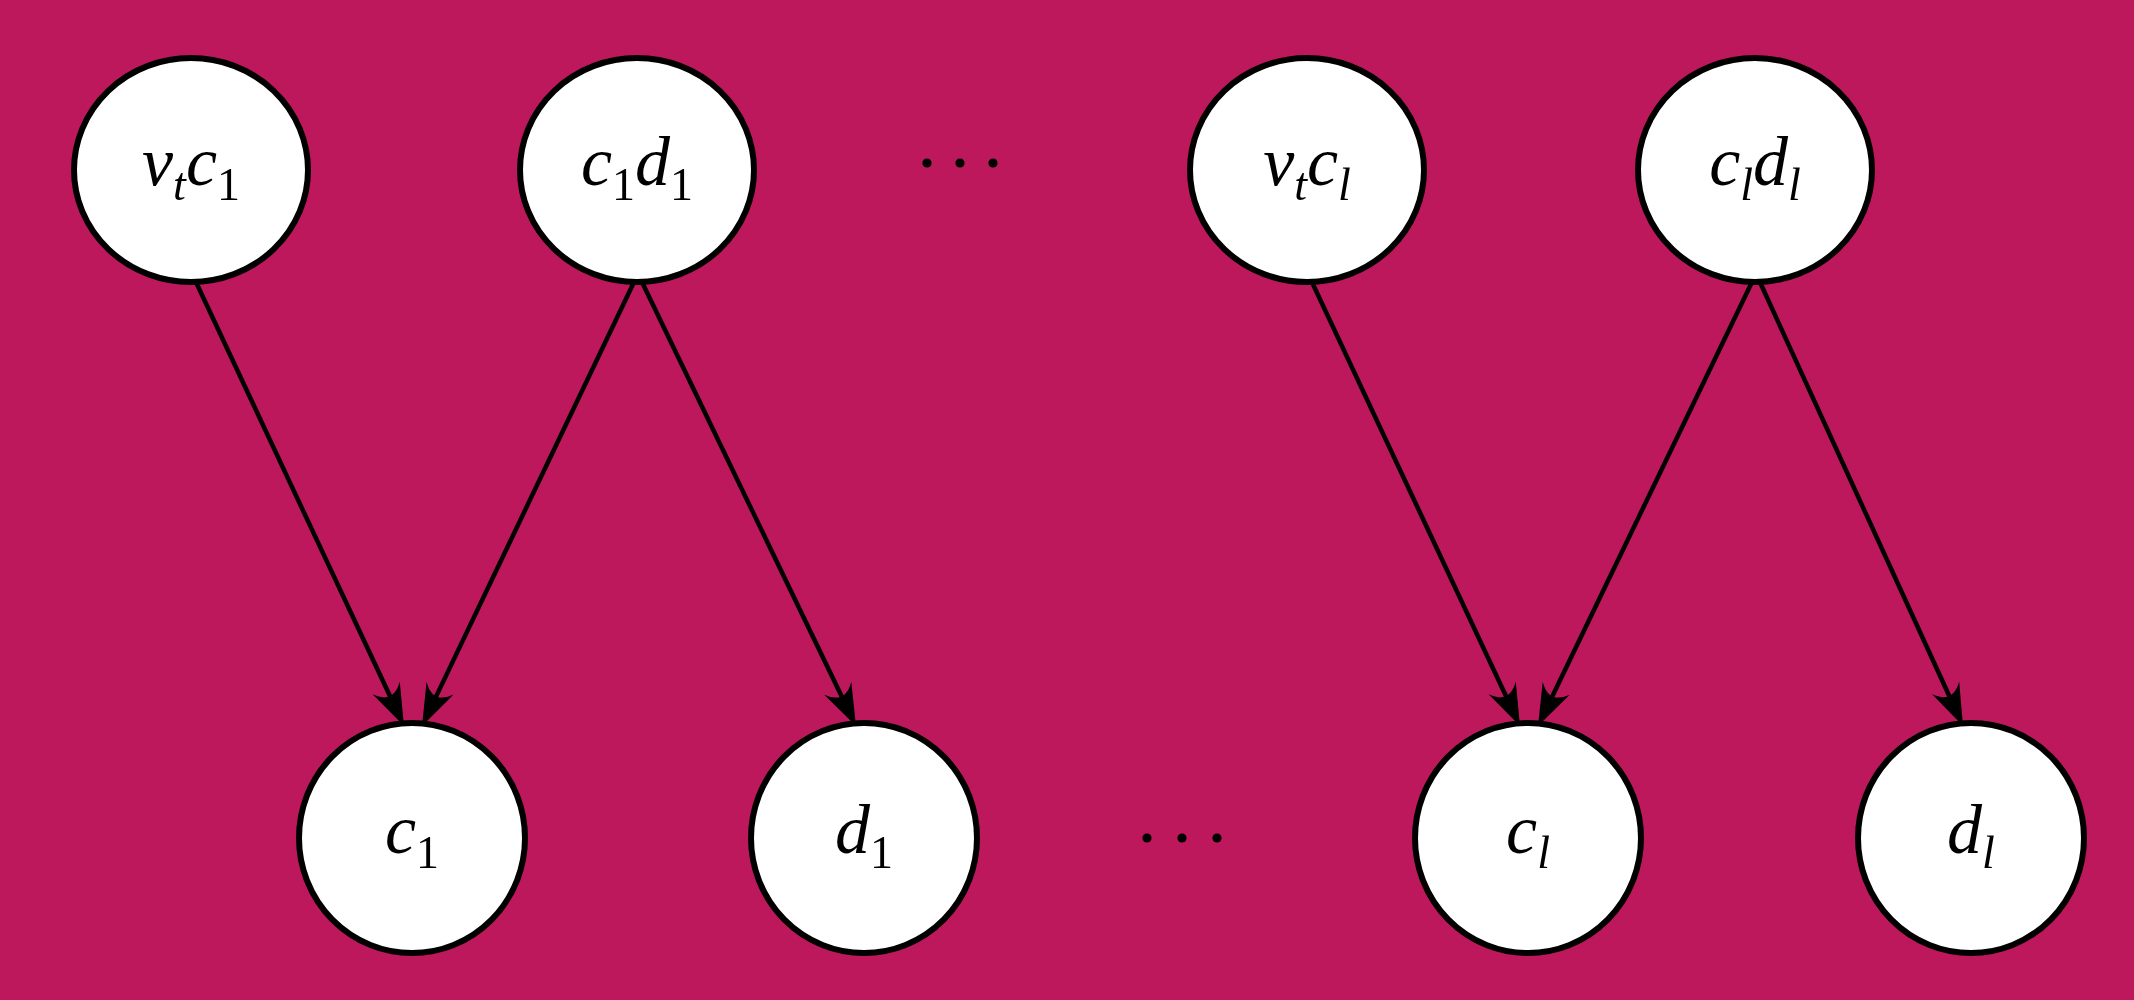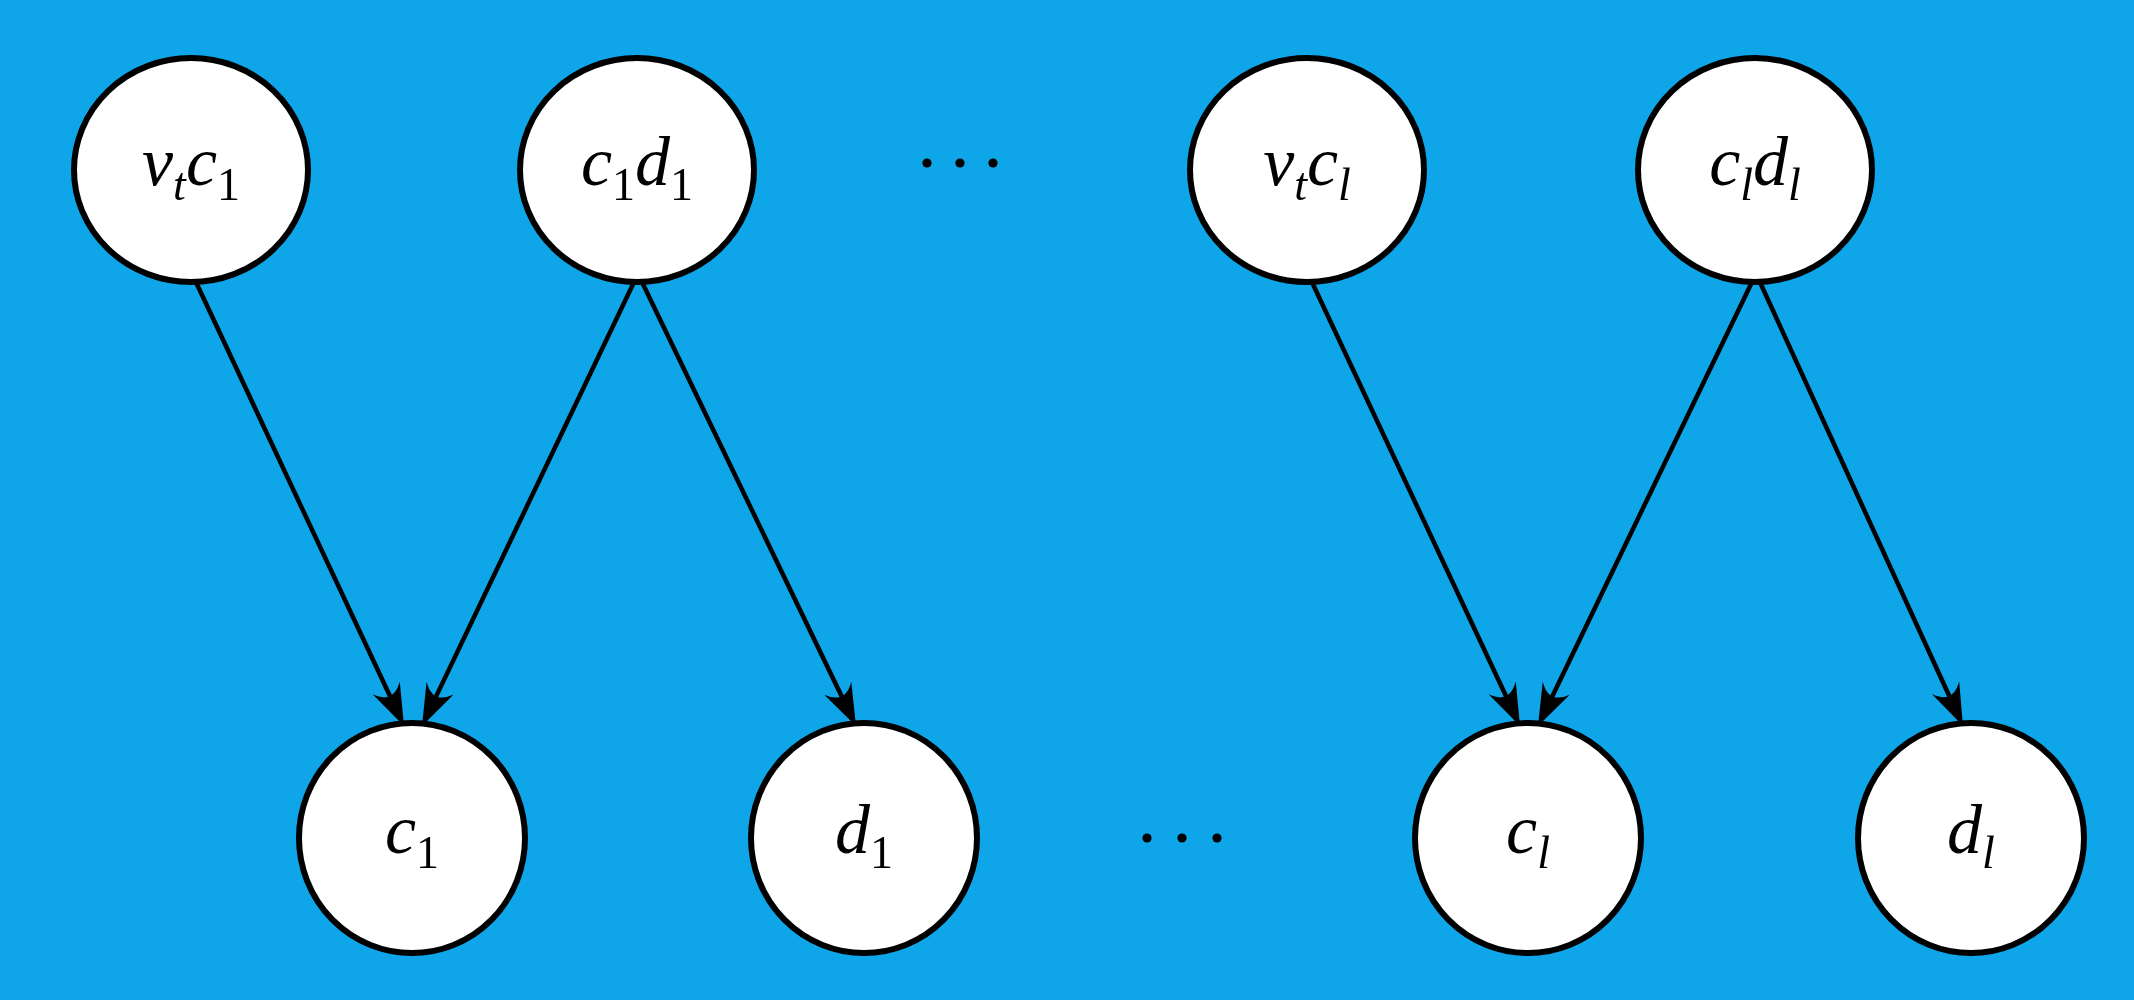--- a/index.html
+++ b/index.html
@@ -5,21 +5,21 @@
   html, body {
     margin: 0;
     padding: 0;
     background: #ffffff;
   }
   figure[data-name="graph-figure"] {
     margin: 0;
     width: 2134px;
     height: 1000px;
     overflow: hidden;
-    background: #0ea5e9;
+    background: #be185d;
   }
   svg[data-name="graph-canvas"] {
     display: block;
   }
   svg text {
     font-family: "Liberation Serif", "DejaVu Serif", serif;
     fill: #000000;
     text-anchor: middle;
   }
   .lb   { font-size: 70px; font-style: italic; }

